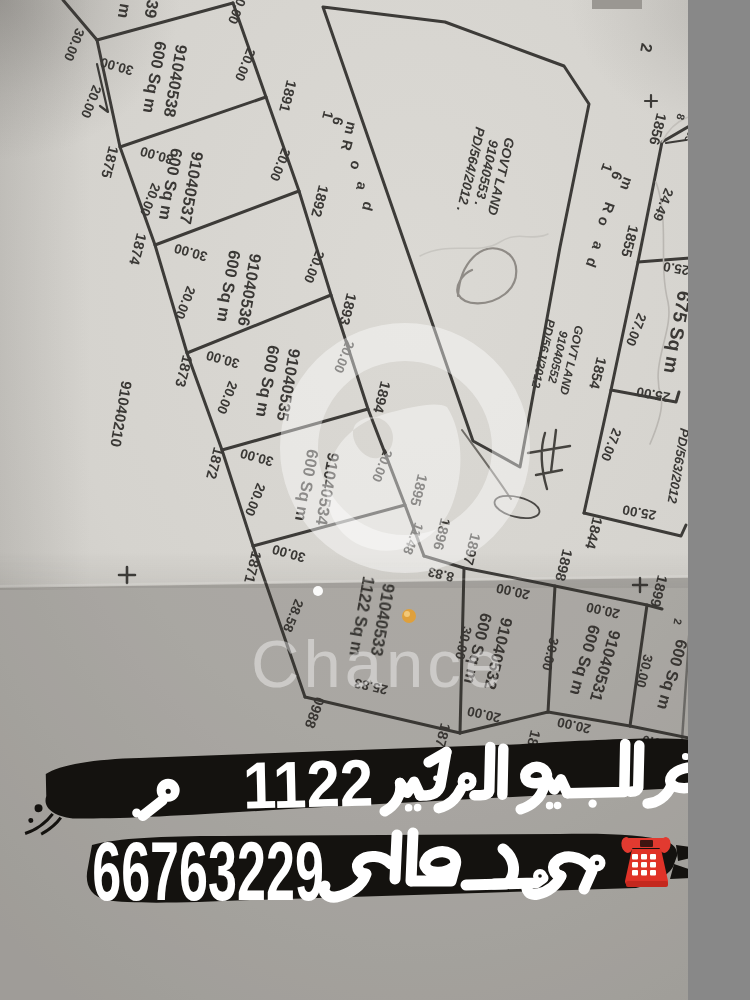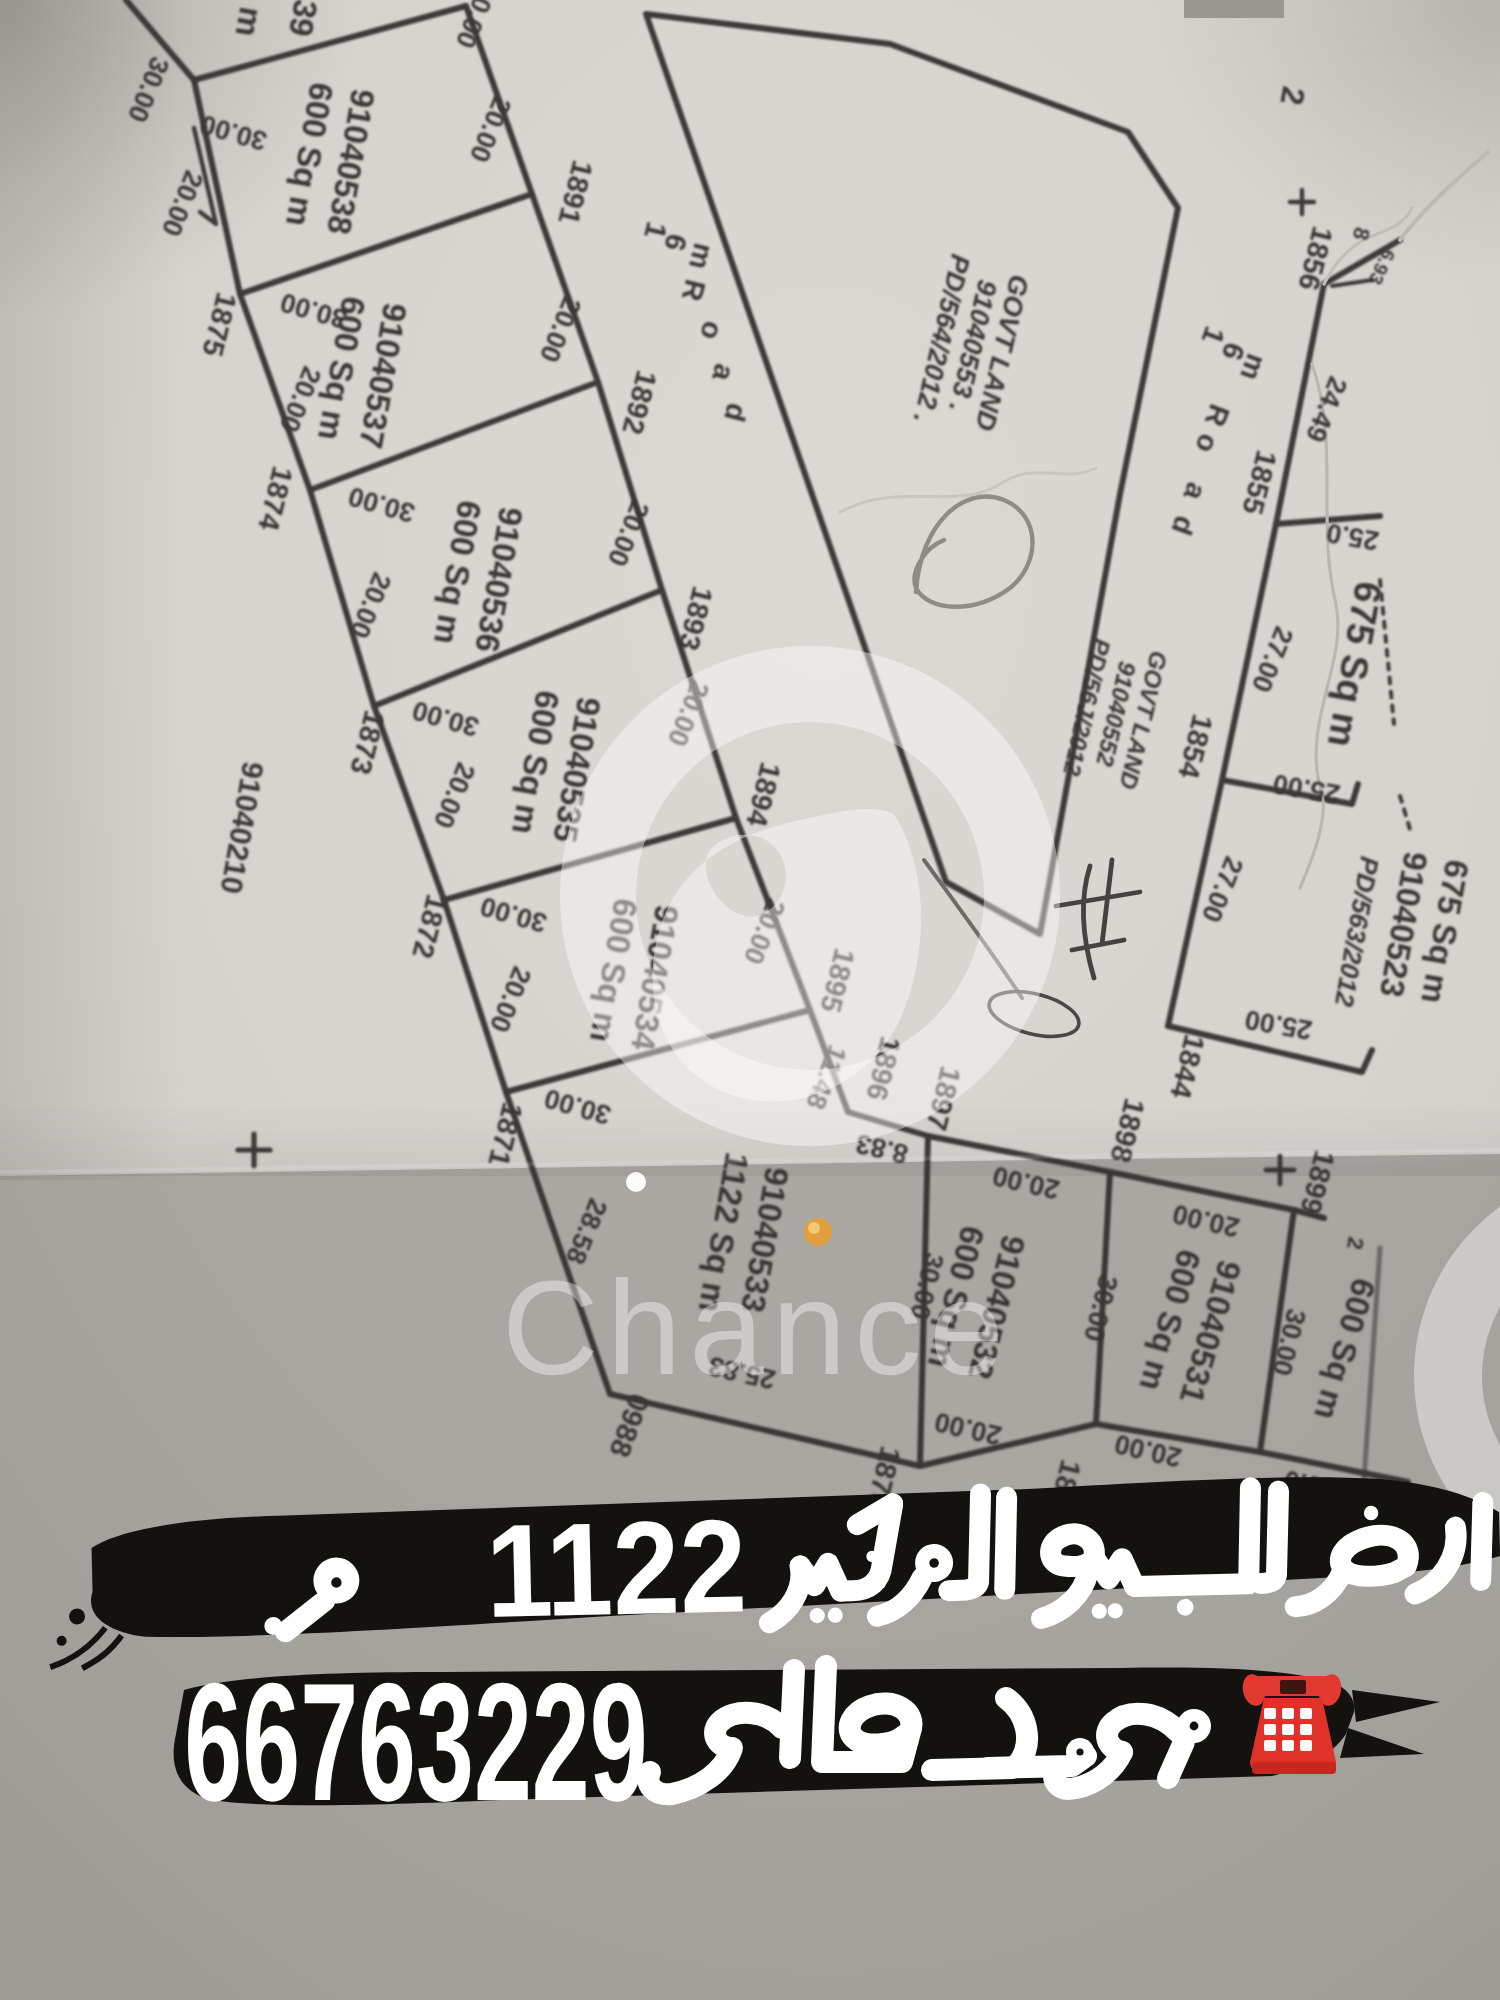--- a/index.html
+++ b/index.html
@@ -1,16 +1,16 @@
 <!DOCTYPE html>
 <html><head>
 <meta charset="utf-8">
 <style>
 html,body{margin:0;padding:0;background:#888;}
-#page{width:750px;height:1000px;overflow:hidden;position:relative;font-family:"Liberation Sans",sans-serif;}
+#page{width:688px;height:1000px;overflow:hidden;position:relative;font-family:"Liberation Sans",sans-serif;}
 text{font-family:"Liberation Sans",sans-serif;}
 </style>
 </head>
 <body>
 <div id="page">
 <svg width="750" height="1000" viewBox="0 0 750 1000">
 <defs>
 <radialGradient id="paper" cx="0.55" cy="0.28" r="0.85">
 <stop offset="0" stop-color="#dbd9d4"></stop>
 <stop offset="0.55" stop-color="#d5d3ce"></stop>

